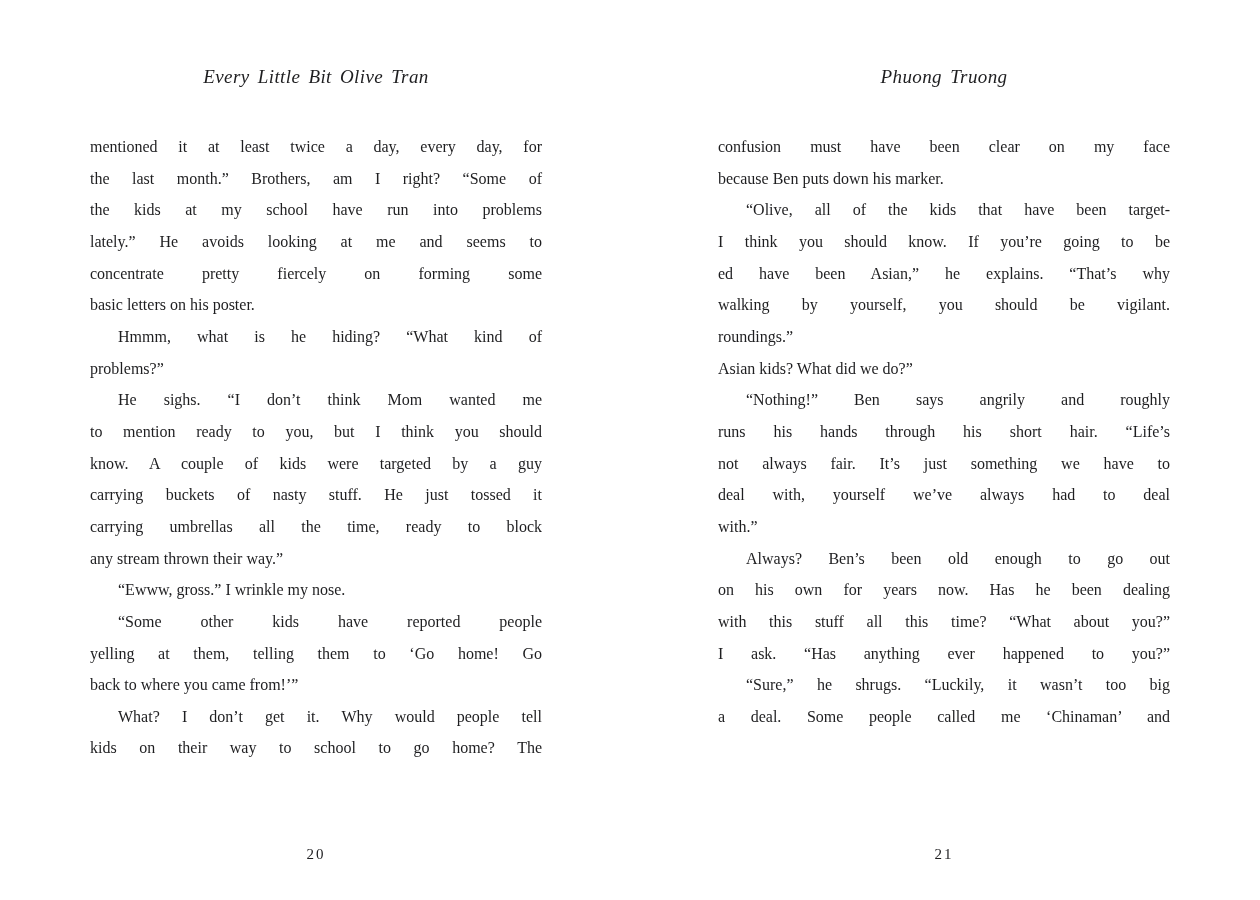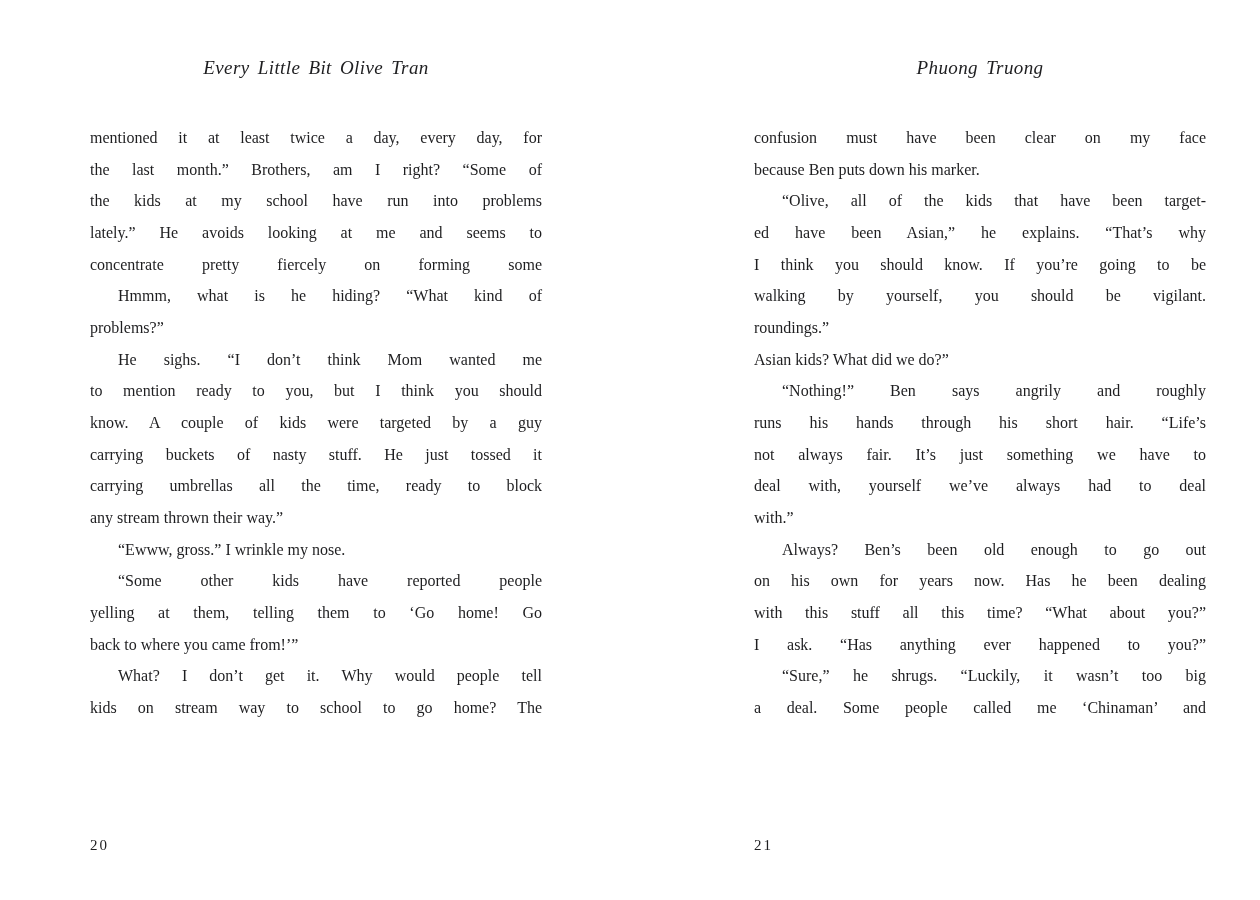--- a/index.html
+++ b/index.html
@@ -10,26 +10,26 @@
     width: 1260px;
     height: 900px;
     background: #ffffff;
     font-family: "Liberation Serif", serif;
     color: #1e1e20;
     position: relative;
     overflow: hidden;
   }
   .page {
     position: absolute;
-    top: 7px;
+    top: 16px;
     width: 452px;
     height: 732px;
   }
   .page-left  { left: 90px; }
-  .page-right { left: 718px; margin-left: 36px; }
+  .page-right { left: 718px; }
   .running-header {
     position: absolute;
     top: 50px;
     left: 0;
     width: 100%;
     text-align: center;
     font-style: italic;
     font-size: 19px;
     letter-spacing: 0.4px;
     word-spacing: 3px;
@@ -54,63 +54,64 @@
     text-align-last: left;
   }
   .line.indent {
     text-indent: 28px;
   }
   .page-number {
     position: absolute;
     top: 830px;
     left: 0;
     width: 100%;
-    text-align: left;
+    text-align: center;
     font-size: 15px;
     letter-spacing: 2px;
     color: #1e1e20;
   }
 </style>
 </head>
 <body>
 
 <div class="page page-left">
   <div class="running-header">Every Little Bit Olive Tran</div>
   <div class="page-body">
       <div class="line">mentioned it at least twice a day, every day, for</div>
       <div class="line">the last month.” Brothers, am I right? “Some of</div>
       <div class="line">the kids at my school have run into problems</div>
       <div class="line">lately.” He avoids looking at me and seems to</div>
       <div class="line">concentrate pretty fiercely on forming some</div>
+      <div class="line last">basic letters on his poster.</div>
       <div class="line indent">Hmmm, what is he hiding? “What kind of</div>
       <div class="line last">problems?”</div>
       <div class="line indent">He sighs. “I don’t think Mom wanted me</div>
       <div class="line">to mention ready to you, but I think you should</div>
       <div class="line">know. A couple of kids were targeted by a guy</div>
       <div class="line">carrying buckets of nasty stuff. He just tossed it</div>
       <div class="line">carrying umbrellas all the time, ready to block</div>
       <div class="line last">any stream thrown their way.”</div>
       <div class="line indent last">“Ewww, gross.” I wrinkle my nose.</div>
       <div class="line indent">“Some other kids have reported people</div>
       <div class="line">yelling at them, telling them to ‘Go home! Go</div>
       <div class="line last">back to where you came from!’”</div>
       <div class="line indent">What? I don’t get it. Why would people tell</div>
-      <div class="line">kids on stream way to school to go home? The</div>
+      <div class="line">kids on their way to school to go home? The</div>
     </div>
   <div class="page-number">20</div>
 </div>
 
 <div class="page page-right">
   <div class="running-header">Phuong Truong</div>
   <div class="page-body">
       <div class="line">confusion must have been clear on my face</div>
       <div class="line last">because Ben puts down his marker.</div>
       <div class="line indent">“Olive, all of the kids that have been target-</div>
+      <div class="line">I think you should know. If you’re going to be</div>
       <div class="line">ed have been Asian,” he explains. “That’s why</div>
-      <div class="line">I think you should know. If you’re going to be</div>
       <div class="line">walking by yourself, you should be vigilant.</div>
       <div class="line last">roundings.”</div>
       <div class="line last">Asian kids? What did we do?”</div>
       <div class="line indent">“Nothing!” Ben says angrily and roughly</div>
       <div class="line">runs his hands through his short hair. “Life’s</div>
       <div class="line">not always fair. It’s just something we have to</div>
       <div class="line">deal with, yourself we’ve always had to deal</div>
       <div class="line last">with.”</div>
       <div class="line indent">Always? Ben’s been old enough to go out</div>
       <div class="line">on his own for years now. Has he been dealing</div>

